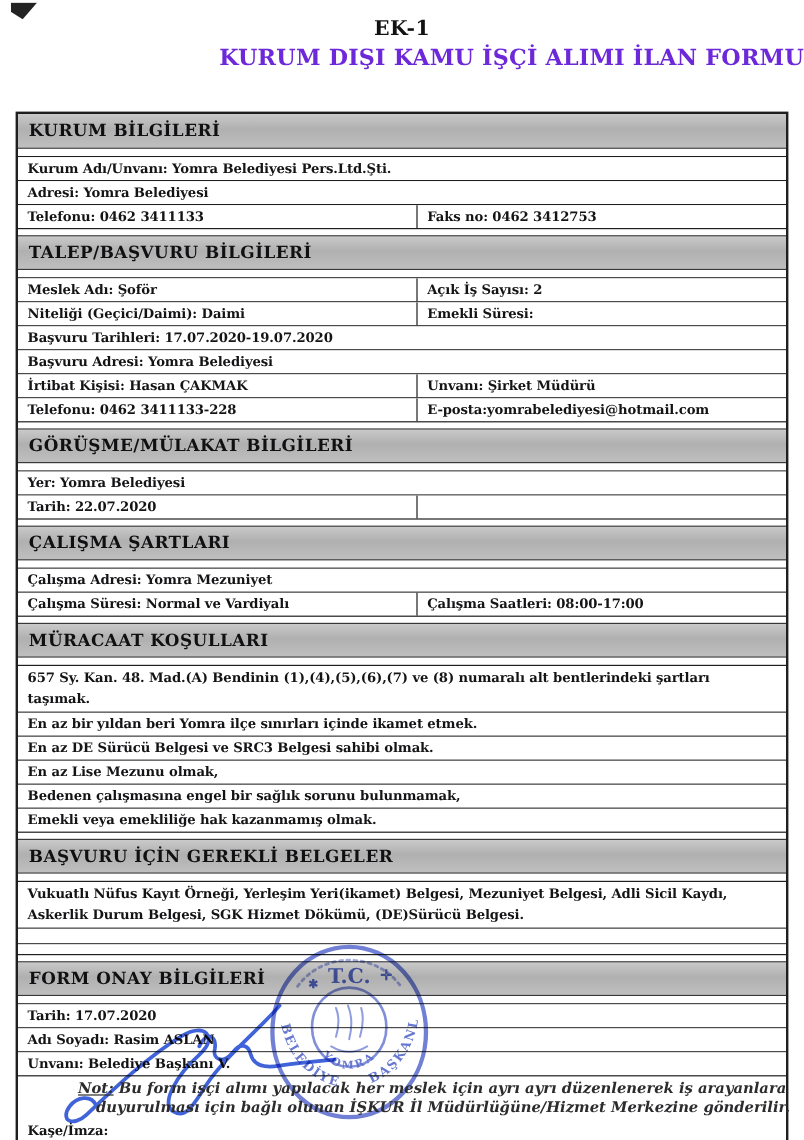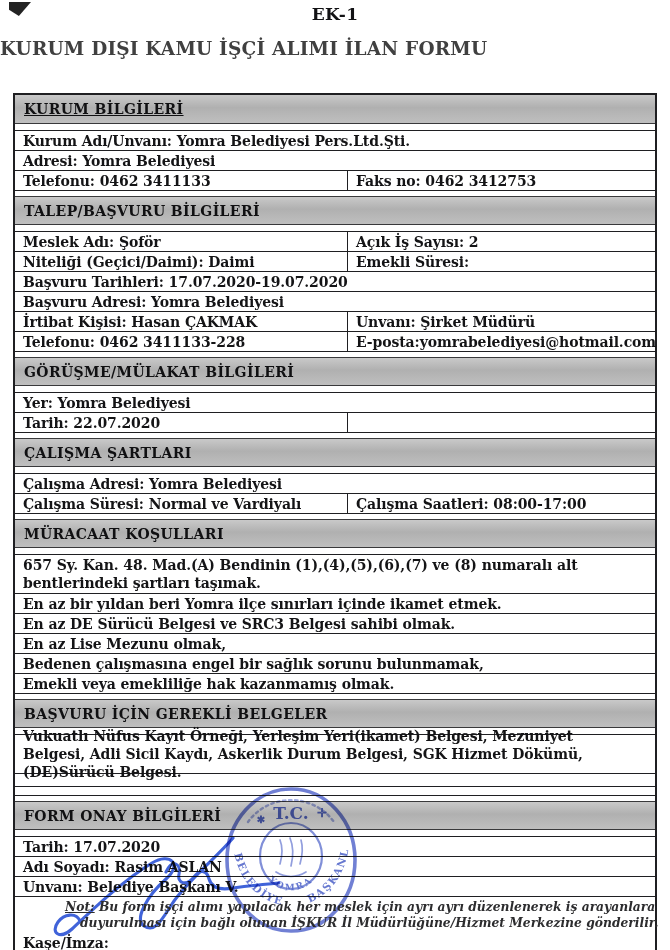--- a/index.html
+++ b/index.html
@@ -11,59 +11,59 @@
     font-weight:bold;
     color:var(--text,#141416);
     overflow:hidden;
   }
   .corner-mark{
     position:absolute;left:9px;top:2px;width:22px;height:14px;
     background:#232323;
     clip-path:polygon(0 0,100% 0,45% 100%,0 55%);
   }
   .title-1{
-    position:absolute;top:4px;left:0;width:100%;
+    position:absolute;top:14px;left:0;width:100%;
     text-align:center;font-size:17px;letter-spacing:.3px;color:#121214;
   }
   .title-2{
     position:absolute;top:38px;left:0;width:100%;
-    text-align:left;font-size:18.5px;letter-spacing:.2px;color:#404040;
+    text-align:right;font-size:18.5px;letter-spacing:.2px;color:#6d28d9;
   }
   .form{
     position:absolute;left:13px;top:93px;width:644px;
     border:2.6px solid var(--line,#1f1f22);
     box-sizing:border-box;
     background:#fff;
   }
   .band{
     height:29px;box-sizing:border-box;
     display:flex;align-items:center;
     padding:0 9px;
     font-size:14px;letter-spacing:.4px;color:#101012;
     background:linear-gradient(180deg,#c9c9c9 0%,#b0b0b0 45%,#bfbfbf 100%);
     border-top:1.8px solid #39393b;
     border-bottom:1.8px solid #39393b;
   }
-  .form > .band:first-child{border-top:none;text-decoration:underline;}
+  .form > .band:first-child{border-top:none;}
   .gap5{height:5px;} .gap6{height:6px;}
   .rows{border-top:1.6px solid var(--line,#1f1f22);}
   .row{
     display:flex;align-items:stretch;
     height:19px;box-sizing:content-box;
     border-bottom:1.6px solid var(--line,#1f1f22);
     background:#fff;
   }
   .row.h38{height:38px;}
   .row.h12{height:12px;}
   .row.h8{height:8px;}
   .row.h28{height:28px;}
   .cell{
     display:flex;align-items:center;
     padding:0 8px;
-    font-size:14px;line-height:18px;
+    font-size:11px;line-height:18px;
     white-space:nowrap;
     letter-spacing:-.1px;
     flex:1 1 auto;min-width:0;
   }
   .row.h38 .cell{white-space:normal;padding-right:34px;align-items:center;}
   .split .cell.left{flex:0 0 316px;border-right:1.6px solid var(--line,#1f1f22);}
   .note{
     position:absolute;left:33px;top:899px;width:612px;
     font-size:12.3px;line-height:16px;
     font-style:italic;color:var(--note-text,#2c2c2e);
@@ -138,21 +138,21 @@
       <div class="row split">
         <div class="cell left">Tarih: 22.07.2020</div>
       </div>
     </div>
     <div class="gap5"></div>
 
     <div class="band">ÇALIŞMA ŞARTLARI</div>
     <div class="gap6"></div>
     <div class="rows">
       <div class="row">
-        <div class="cell">Çalışma Adresi: Yomra Belediyesi</div>
+        <div class="cell">Çalışma Adresi: Yomra Mezuniyet</div>
       </div>
       <div class="row split">
         <div class="cell left">Çalışma Süresi: Normal ve Vardiyalı</div>
         <div class="cell">Çalışma Saatleri: 08:00-17:00</div>
       </div>
     </div>
     <div class="gap5"></div>
 
     <div class="band">MÜRACAAT KOŞULLARI</div>
     <div class="gap6"></div>

